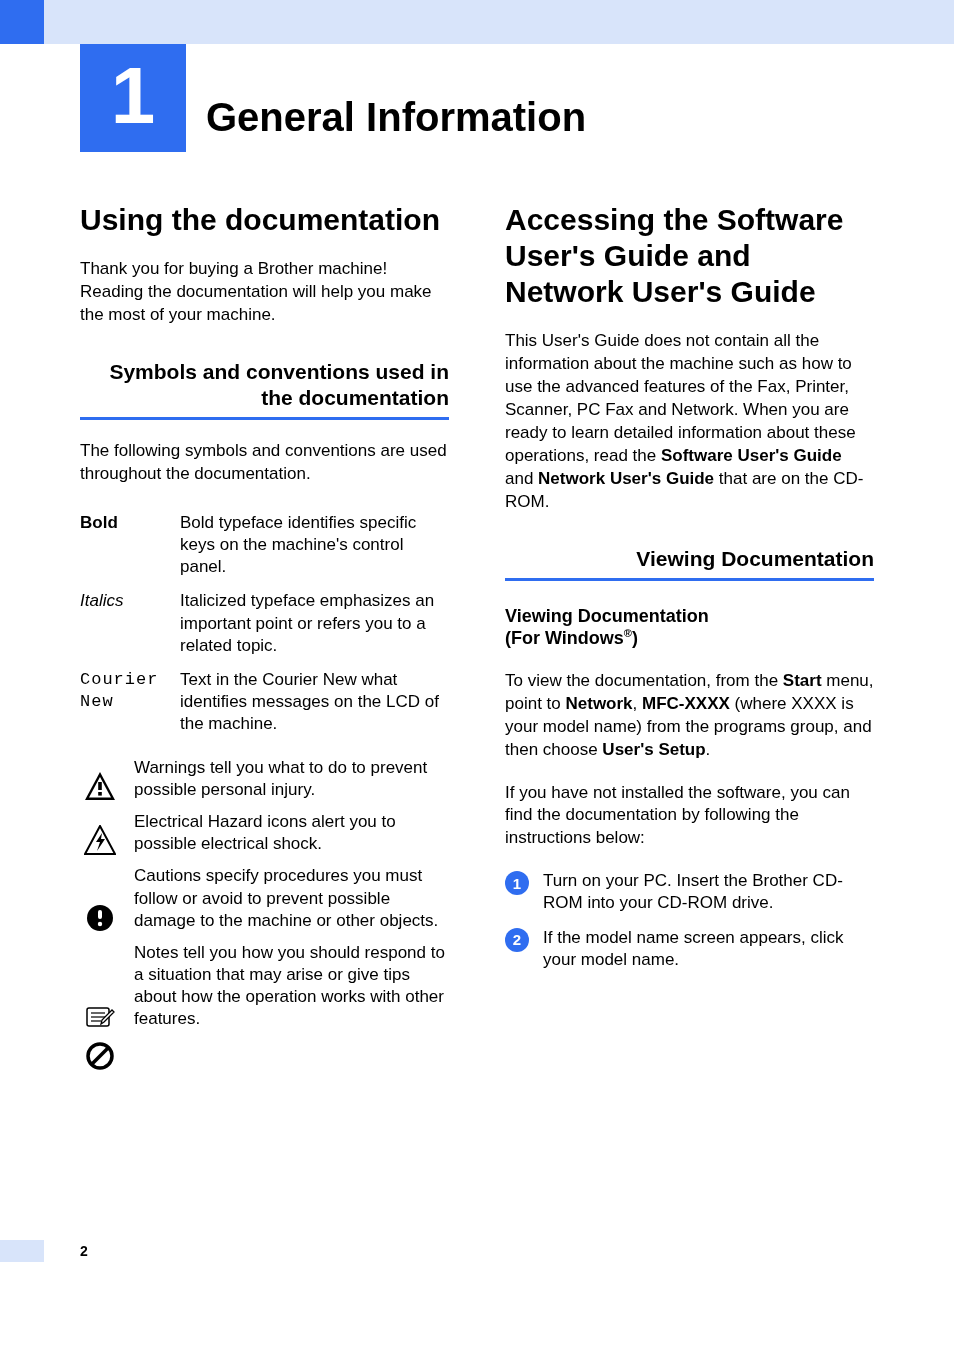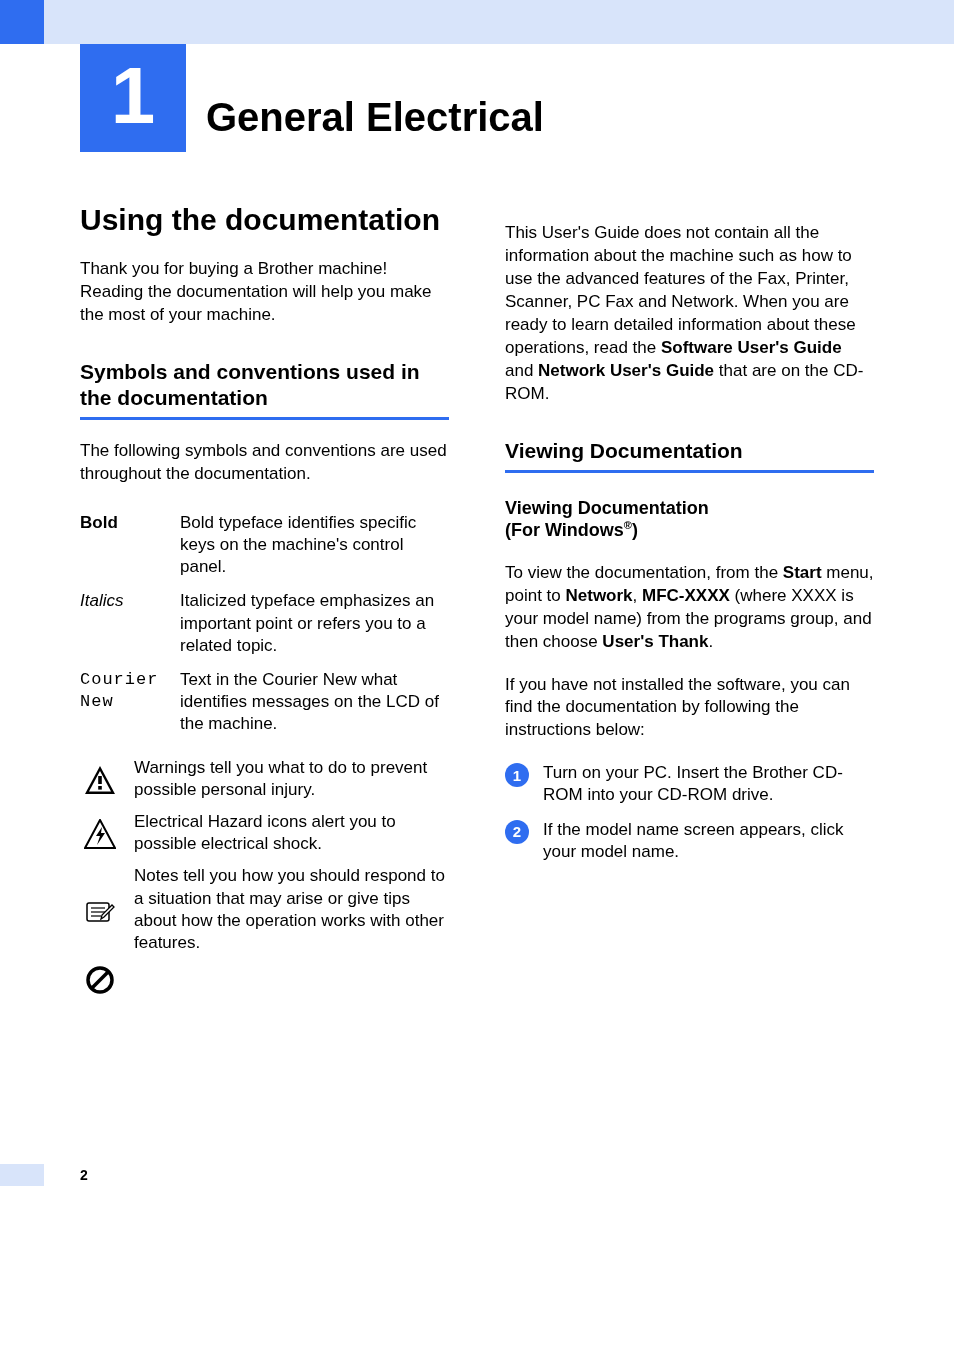--- a/index.html
+++ b/index.html
@@ -69,20 +69,21 @@
   p.body {
     font-size: 17px;
     line-height: 1.35;
     margin: 20px 0;
   }
   h3.subsection {
     font-size: 21px;
     font-weight: bold;
     margin: 32px 0 2px 0;
     line-height: 1.25;
+    text-align: right;
   }
   .rule {
     height: 3px;
     background: #2f6df0;
     margin: 6px 0 14px 0;
   }
   .typetable {
     width: 100%;
     border-collapse: collapse;
     margin-top: 4px;
@@ -95,21 +96,21 @@
   }
   .typetable td:first-child { width: 94px; }
   .tt-bold { font-weight: bold; }
   .tt-italic { font-style: italic; }
   .tt-mono { font-family: "Courier New", monospace; letter-spacing: 1px; }
   .icon-list {
     margin-top: 16px;
   }
   .icon-row {
     display: flex;
-    align-items: center;
+    align-items: flex-end;
     gap: 14px;
     margin: 10px 0;
   }
   .icon-box {
     width: 40px;
     flex: 0 0 40px;
     display: flex;
     justify-content: center;
     padding-top: 2px;
   }
@@ -169,21 +170,21 @@
 </style>
 </head>
 <body>
 
 <div class="top-bar"></div>
 
 <div class="content-wrap">
 
   <div class="chapter-header">
     <span class="chapter-number">1</span>
-    <h1 class="chapter-title">General Electrical</h1>
+    <h1 class="chapter-title">General Information</h1>
   </div>
 
   <div class="columns">
 
     <div class="col">
       <h2 class="section-title">Using the documentation</h2>
       <p class="body">Thank you for buying a Brother machine! Reading the documentation will help you make the most of your machine.</p>
 
       <h3 class="subsection">Symbols and conventions used in the documentation</h3>
       <div class="rule"></div>
@@ -222,20 +223,30 @@
           <div class="icon-box">
             <svg width="32" height="30" viewBox="0 0 32 30">
                 <polygon points="16,1 31,29 1,29" fill="none" stroke="#000" stroke-width="2"></polygon>
                 <polygon points="18,8 12,17 16,17 13,26 21,14 17,14" fill="#000"></polygon>
               </svg>
           </div>
           <div class="text">Electrical Hazard icons alert you to possible electrical shock.</div>
         </div>
         <div class="icon-row">
           <div class="icon-box">
+            <svg width="28" height="28" viewBox="0 0 28 28">
+                <circle cx="14" cy="14" r="13" fill="#000"></circle>
+                <rect x="12" y="6" width="4" height="9" rx="2" fill="#fff"></rect>
+                <circle cx="14" cy="20" r="2.2" fill="#fff"></circle>
+              </svg>
+          </div>
+          <div class="text">Cautions specify procedures you must follow or avoid to prevent possible damage to the machine or other objects.</div>
+        </div>
+        <div class="icon-row">
+          <div class="icon-box">
             <svg width="32" height="28" viewBox="0 0 32 28">
                 <rect x="3" y="6" width="22" height="18" rx="2" fill="none" stroke="#000" stroke-width="1.5"></rect>
                 <line x1="7" y1="11" x2="21" y2="11" stroke="#000" stroke-width="1.2"></line>
                 <line x1="7" y1="15" x2="21" y2="15" stroke="#000" stroke-width="1.2"></line>
                 <line x1="7" y1="19" x2="17" y2="19" stroke="#000" stroke-width="1.2"></line>
                 <polygon points="20,20 30,10 28,8 18,18 17,22" fill="#fff" stroke="#000" stroke-width="1.3"></polygon>
               </svg>
           </div>
           <div class="text">Notes tell you how you should respond to a situation that may arise or give tips about how the operation works with other features.</div>
         </div>
@@ -244,34 +255,35 @@
             <svg width="28" height="28" viewBox="0 0 28 28">
                 <circle cx="14" cy="14" r="12" fill="none" stroke="#000" stroke-width="3.5"></circle>
                 <line x1="6" y1="22" x2="22" y2="6" stroke="#000" stroke-width="3.5"></line>
               </svg>
           </div>
         </div>
       </div>
     </div>
 
     <div class="col">
+      <h2 class="section-title">Accessing the Software User's Guide and Network User's Guide</h2>
       <p class="body">
         <span>This User's Guide does not contain all the information about the machine such as how to use the advanced features of the Fax, Printer, Scanner, PC Fax and Network. When you are ready to learn detailed information about these operations, read the </span><b>Software User's Guide</b><span> and </span><b>Network User's Guide</b><span> that are on the CD-ROM.</span>
       </p>
 
       <h3 class="subsection">Viewing Documentation</h3>
       <div class="rule"></div>
 
       <h4 class="mini">
         <span>Viewing Documentation </span><br>
         <span>(For Windows</span><sup>®</sup><span>)</span>
       </h4>
 
       <p class="body">
-        <span>To view the documentation, from the </span><b>Start</b><span> menu, point to </span><b>Network</b><span>, </span><b>MFC-XXXX</b><span> (where XXXX is your model name) from the programs group, and then choose </span><b>User's Thank</b><span>.</span>
+        <span>To view the documentation, from the </span><b>Start</b><span> menu, point to </span><b>Network</b><span>, </span><b>MFC-XXXX</b><span> (where XXXX is your model name) from the programs group, and then choose </span><b>User's Setup</b><span>.</span>
       </p>
 
       <p class="body">If you have not installed the software, you can find the documentation by following the instructions below:</p>
 
       <div class="num-step">
         <div class="num-circle">1</div>
         <div class="text">Turn on your PC. Insert the Brother CD-ROM into your CD-ROM drive.</div>
       </div>
       <div class="num-step">
         <div class="num-circle">2</div>

